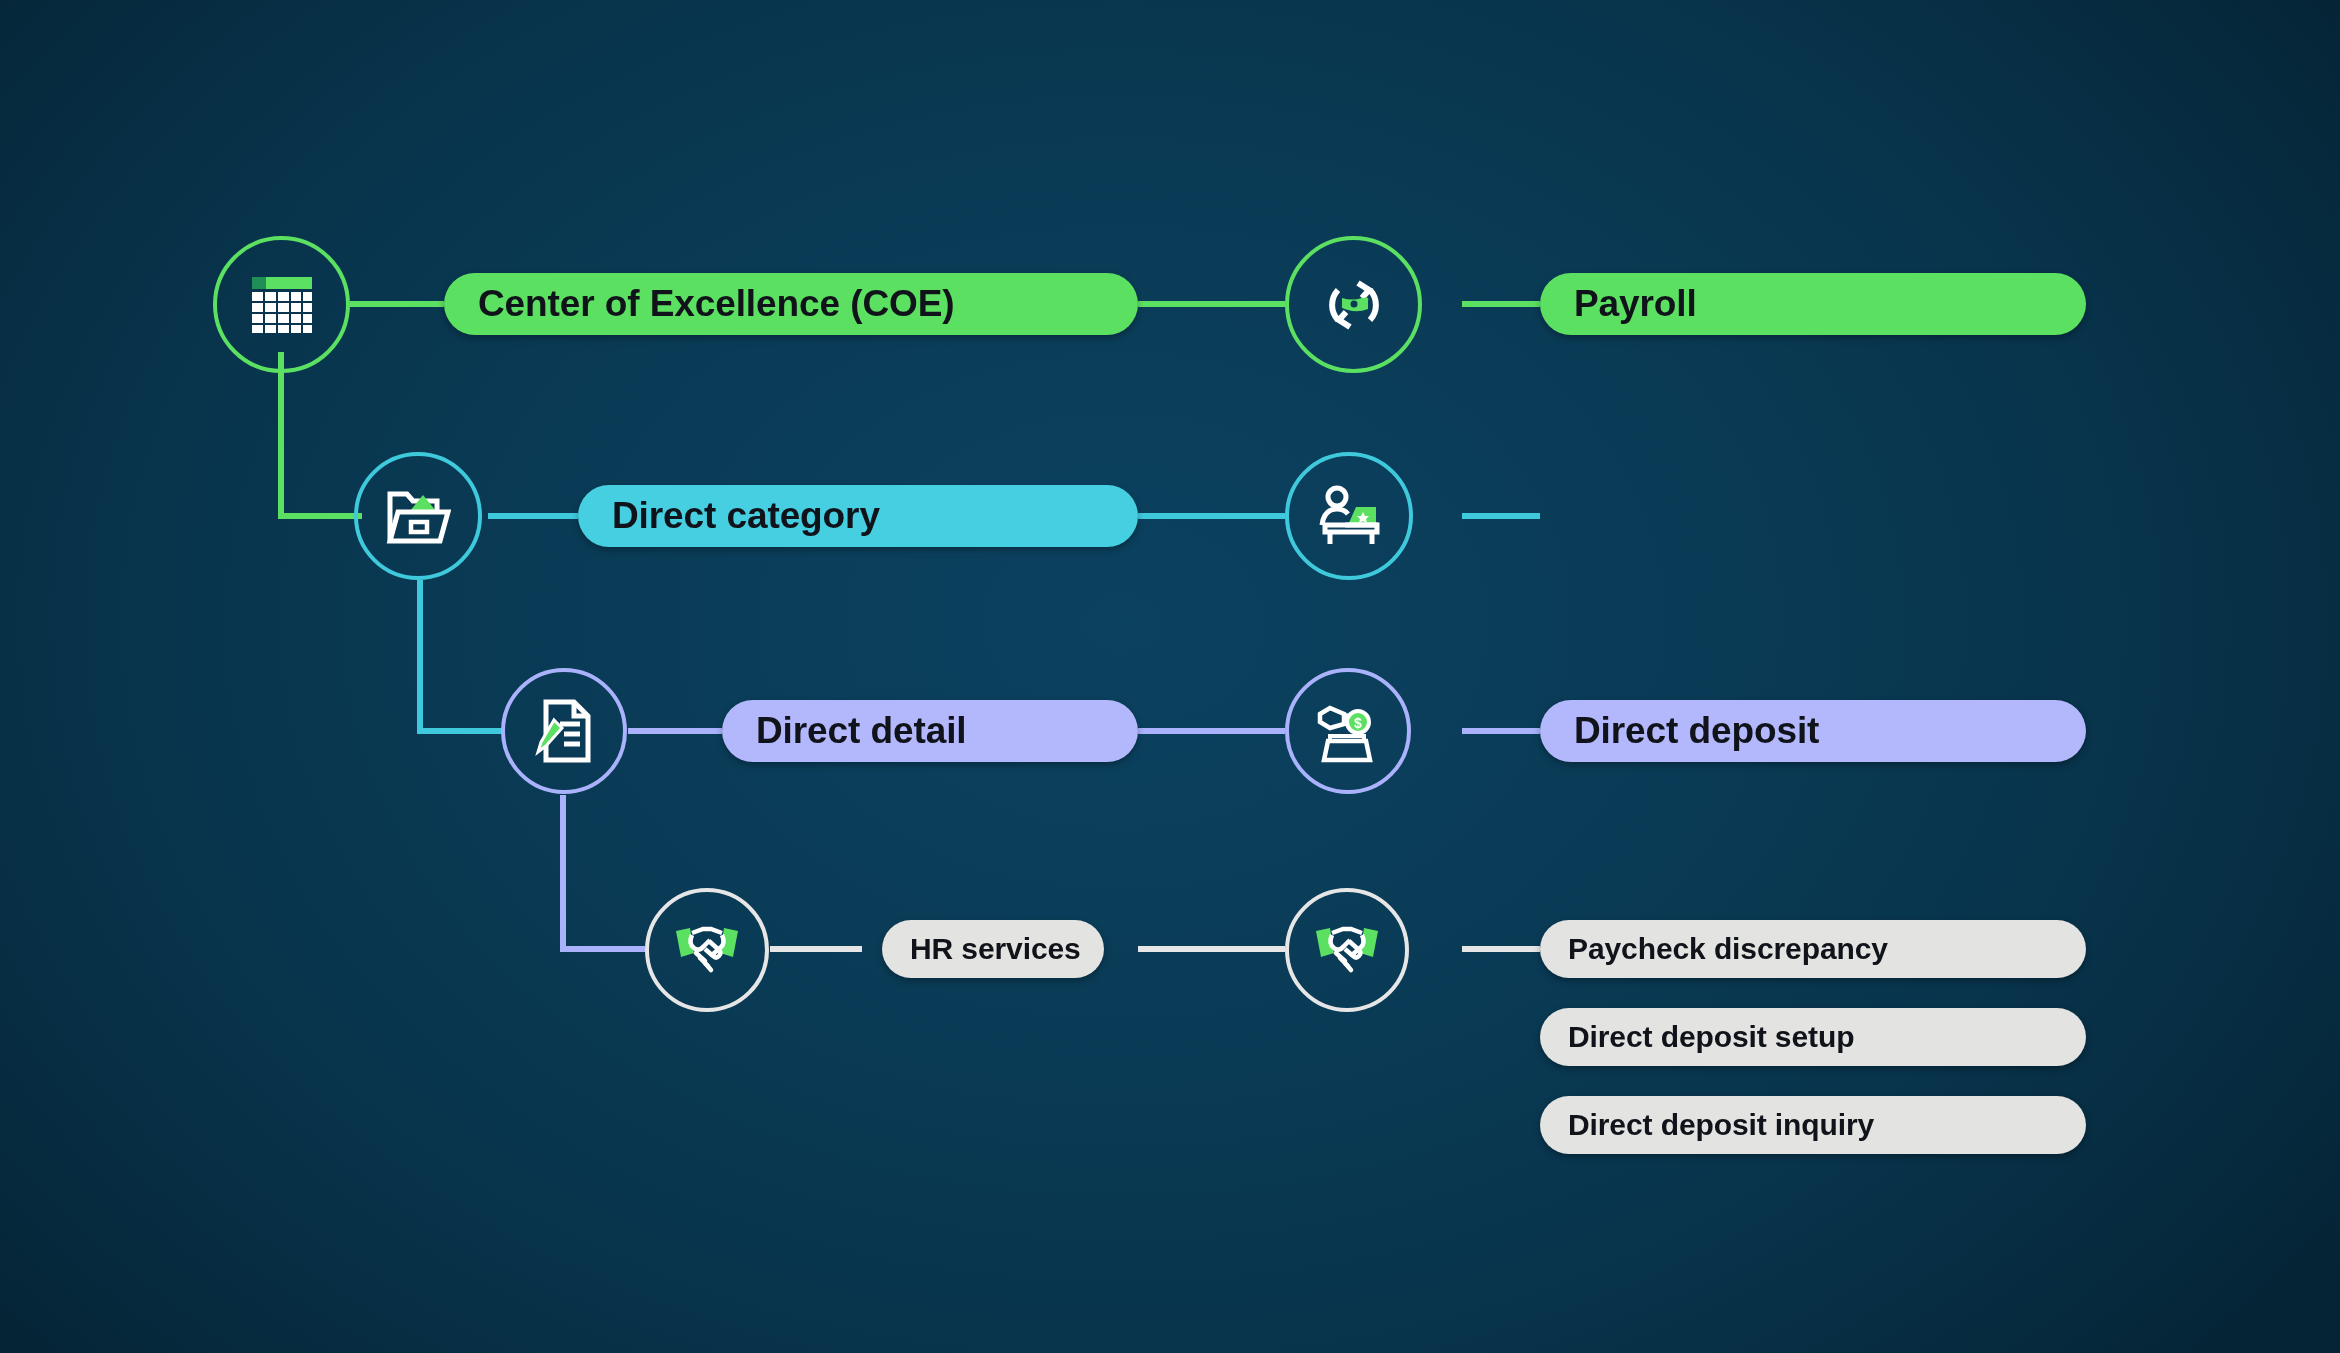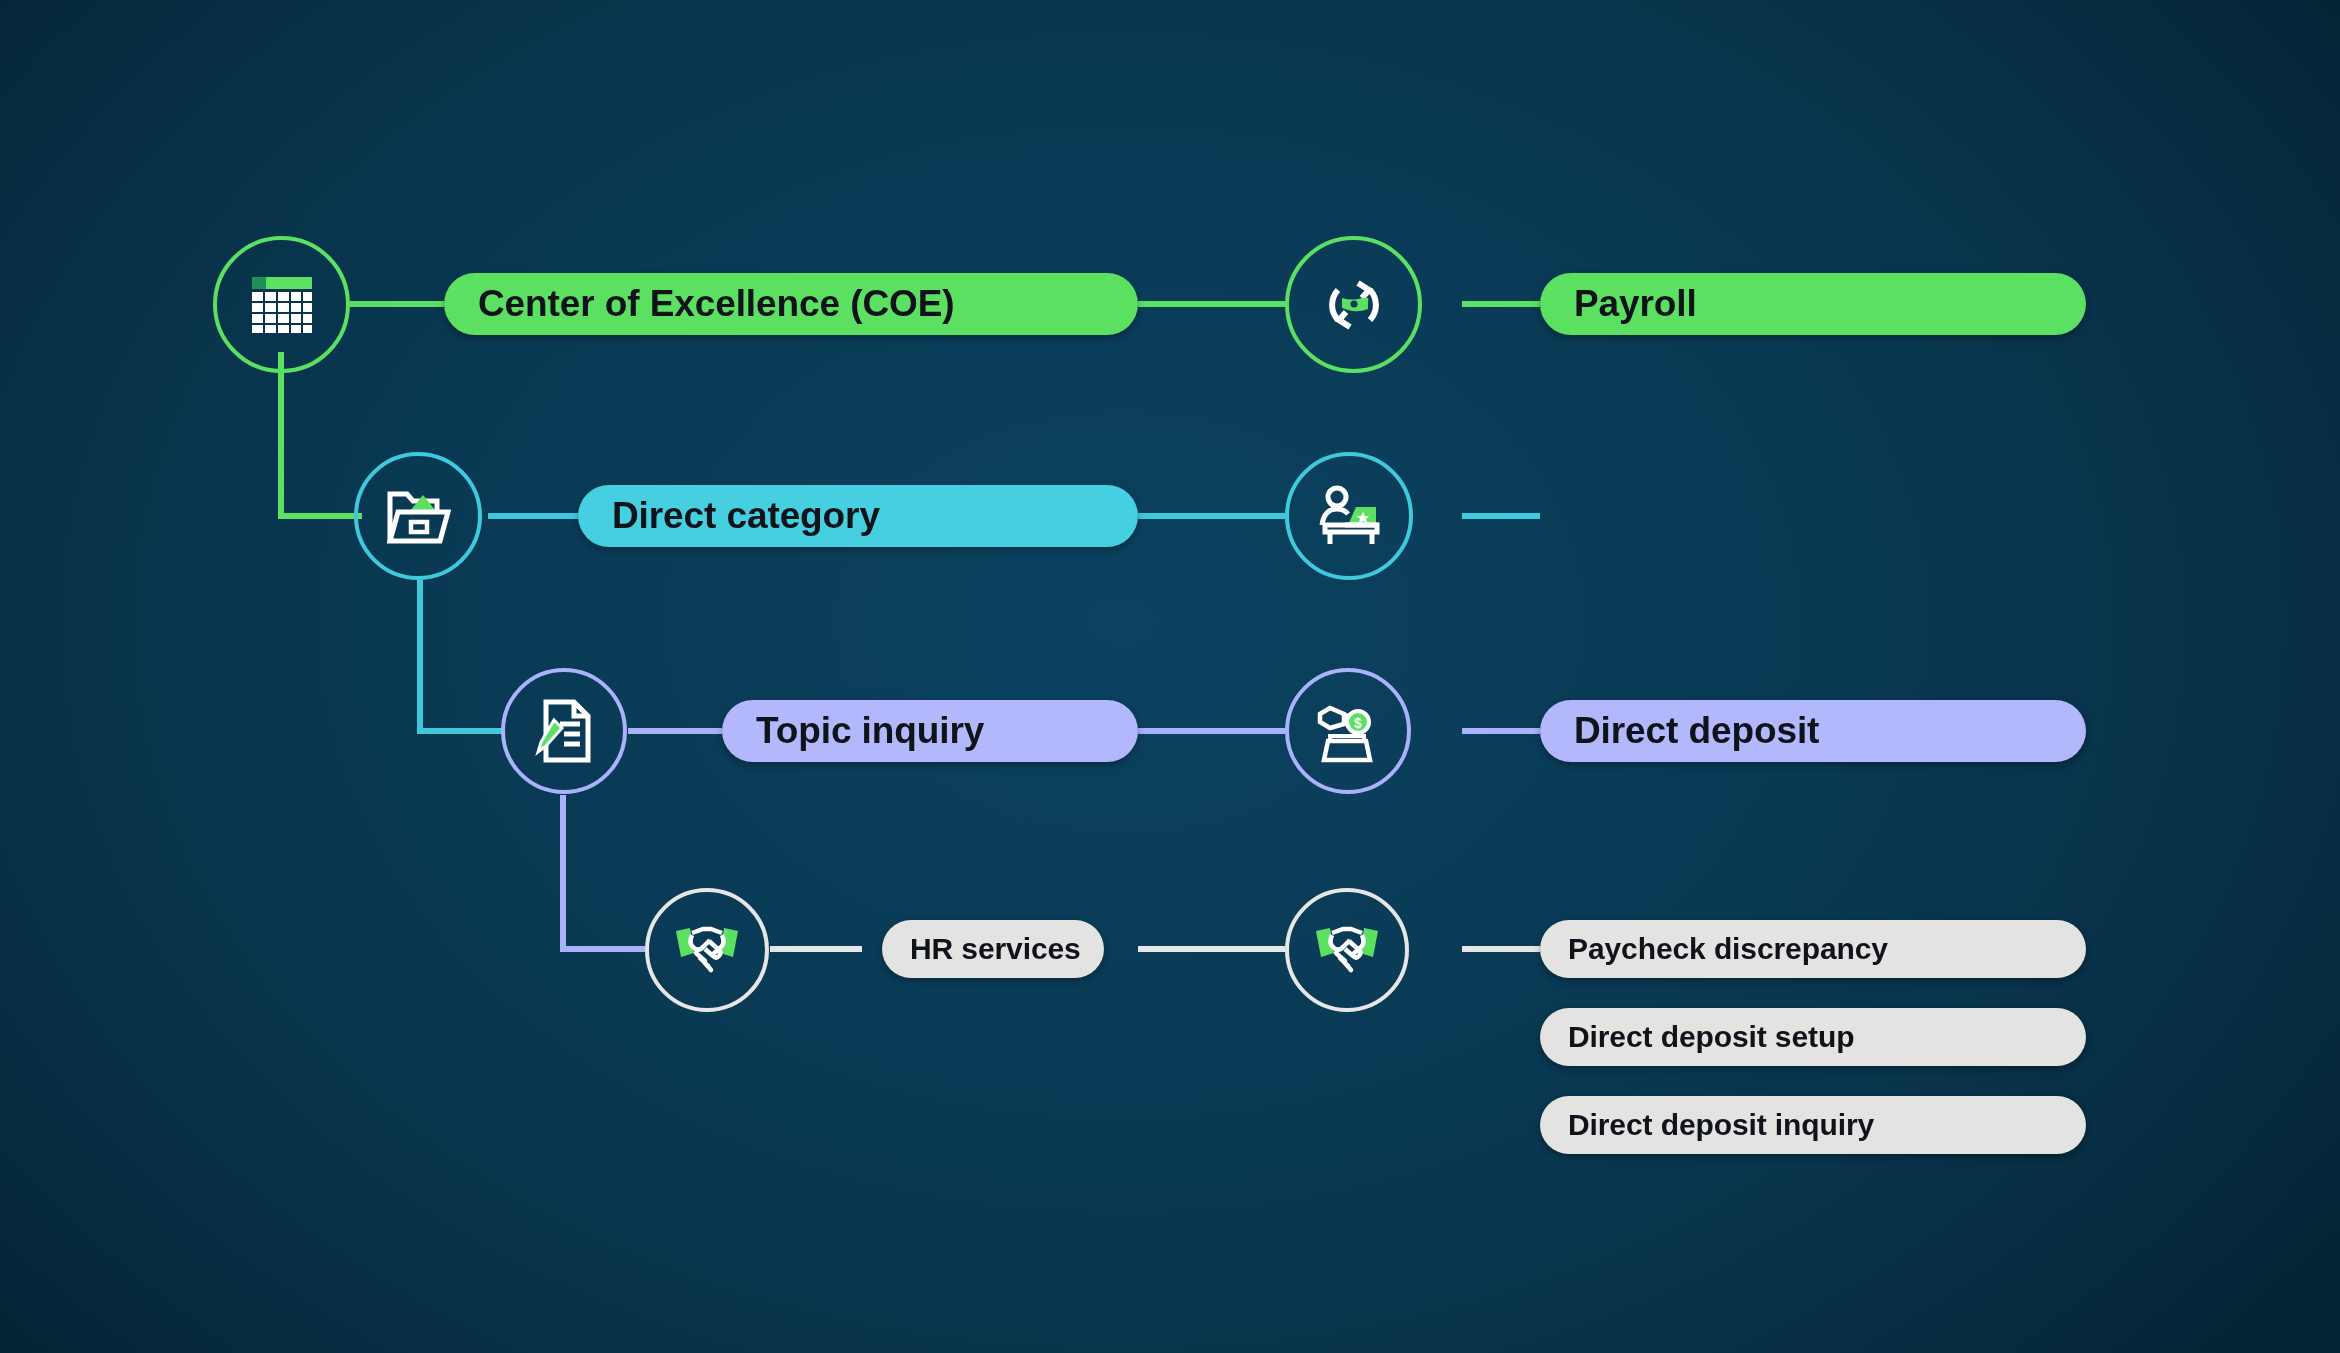--- a/index.html
+++ b/index.html
@@ -186,21 +186,21 @@
         <polyline points="40,4 40,18 54,18" fill="none" stroke="#ffffff" stroke-width="5" stroke-linejoin="miter"></polyline>
         <line x1="26" y1="26" x2="46" y2="26" stroke="#ffffff" stroke-width="5"></line>
         <line x1="30" y1="36" x2="46" y2="36" stroke="#ffffff" stroke-width="5"></line>
         <line x1="30" y1="46" x2="46" y2="46" stroke="#ffffff" stroke-width="5"></line>
         <path d="M20 22 L28 30 L12 48 L4 54 L7 44 Z" fill="#5ce062" stroke="#ffffff" stroke-width="3" stroke-linejoin="miter"></path>
       </svg>
     </span>
   </div>
 
   <div class="pill pill-lg" style="left:722px; top:700px; width:416px; background:#b3b8fc;">
-    <span>Topic inquiry</span>
+    <span>Direct detail</span>
   </div>
 
   <div class="node-circle" style="left:1285px; top:668px; width:126px; height:126px; border-width:4px; border-color:#aab2fb;">
     <span>
       <svg width="68" height="66" viewBox="0 0 68 66">
         <path d="M6 16 L16 10 L30 16 L30 26 L16 30 L6 24 Z" fill="none" stroke="#ffffff" stroke-width="4.5" stroke-linejoin="miter"></path>
         <path d="M28 18 q8 -2 10 3 q2 5 -4 7" fill="none" stroke="#ffffff" stroke-width="4.5"></path>
         <circle cx="44" cy="24" r="11" fill="#5ce062" stroke="#ffffff" stroke-width="4"></circle>
         <text x="44" y="30" font-size="14" font-family="Liberation Sans, sans-serif" fill="#ffffff" text-anchor="middle" font-weight="bold">$</text>
         <rect x="16" y="38" width="34" height="5" fill="none" stroke="#ffffff" stroke-width="4"></rect>

